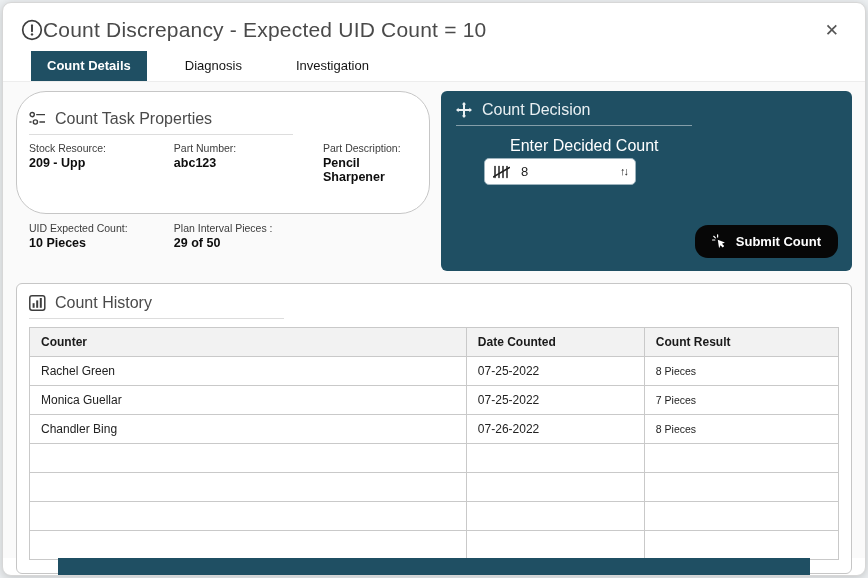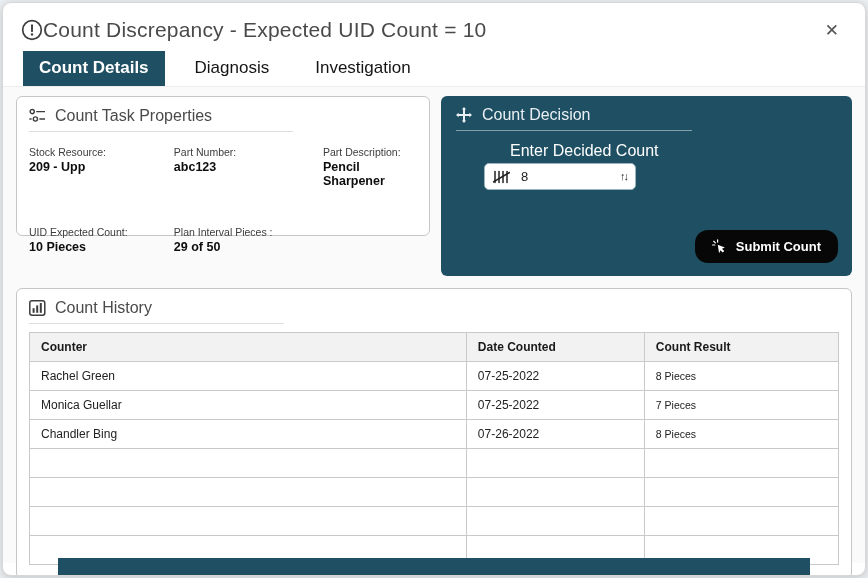--- a/index.html
+++ b/index.html
@@ -16,40 +16,40 @@
     box-shadow:0 2px 10px rgba(0,0,0,.18);
     overflow:hidden;
   }
   
   .header{display:flex;align-items:center;padding:15px 22px 9px 18px;}
   .title-icon{width:22px;height:22px;display:flex;}
   .title{flex:1;font-size:21px;color:#4a4a4a;letter-spacing:.2px;}
   .close{font-size:17px;color:#555;cursor:pointer;padding:2px 4px;line-height:1;}
   
   .tabs{display:flex;gap:14px;padding-left:20px;align-items:flex-end;}
-  .tab{font-size:17px;padding:7px 16px 8px;color:#141414;cursor:pointer;white-space:nowrap;}
+  .tab{font-size:13px;padding:7px 16px 8px;color:#141414;cursor:pointer;white-space:nowrap;margin-left:8px;}
   .tab.active{background:#1f4f63;color:#fff;font-weight:bold;}
   
   .content{
     background:#fafafa;border-top:1px solid #ededed;
     padding:9px 13px;box-sizing:border-box;
     height:calc(100% - 95px);position:relative;
   }
   .top-row{display:flex;gap:11px;}
   .card{background:#fff;border:1px solid #c6c6c6;border-radius:6px;box-sizing:border-box;}
   .card-header{
     display:flex;align-items:center;gap:9px;
     font-size:16px;color:#4a4a4a;
     padding:2px 0 6px;border-bottom:1px solid #ddd;
   }
   .card-header .hicon{display:flex;width:17px;height:17px;flex:none;}
   
-  .props-card{width:414px;height:140px;padding:8px 12px 8px;flex:none;}
+  .props-card{width:414px;height:123px;padding:16px 12px 8px;flex:none;border-radius:30px;}
   .props-card .card-header{width:68%;}
-  .props-grid{display:grid;grid-template-columns:1.25fr 1.3fr 1.1fr;column-gap:8px;row-gap:7px;margin-top:14px;gap:38px;}
+  .props-grid{display:grid;grid-template-columns:1.25fr 1.3fr 1.1fr;column-gap:8px;row-gap:7px;margin-top:7px;gap:38px;}
   .f-label{font-size:10.5px;color:#3c3c3c;margin-bottom:2px;}
   .f-value{font-size:12.5px;font-weight:bold;color:#0d0d0d;}
   
   .decision-card{
     flex:1;height:180px;border-radius:6px;background:#1f4f63;
     padding:8px 15px;box-sizing:border-box;position:relative;color:#fff;
   }
   .decision-card .card-header{color:#e9eff2;border-bottom:1px solid rgba(255,255,255,.45);width:62%;}
   .input-label{font-size:16px;color:#ffffff;margin:11px 0 3px 28px;padding-left:26px;}
   .count-input{

